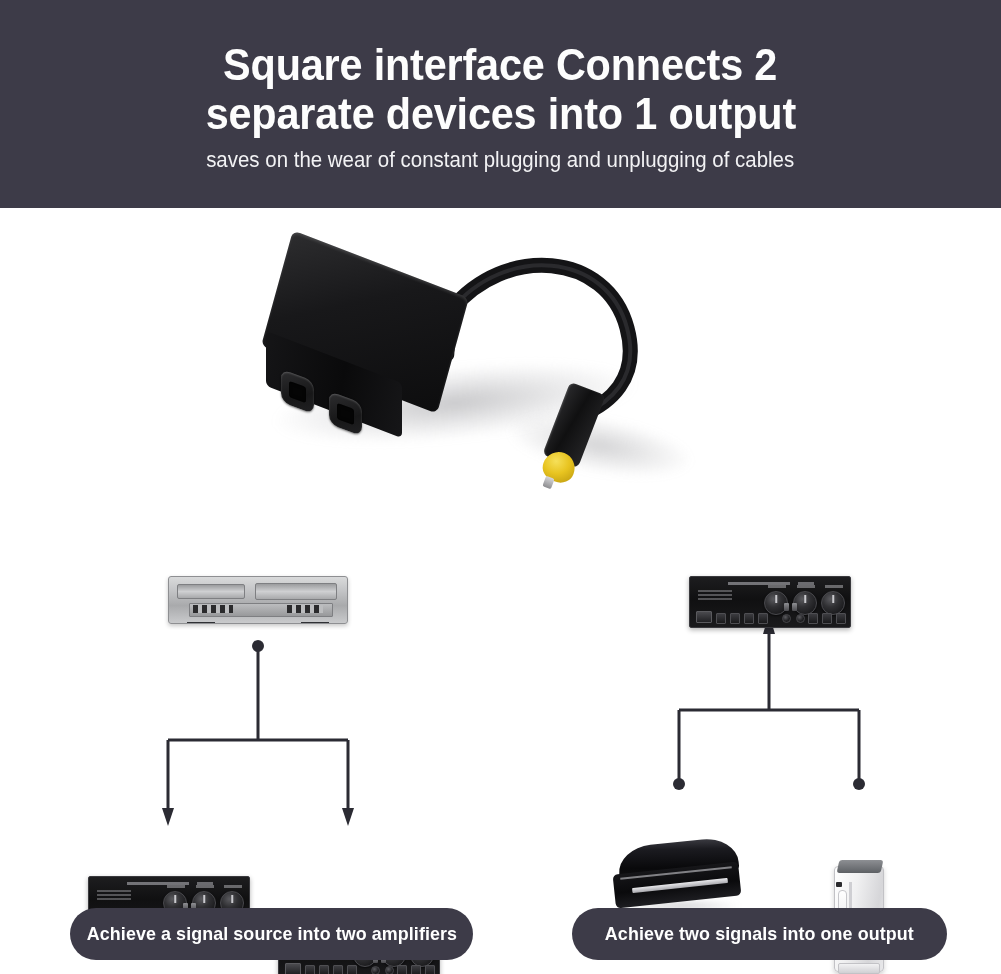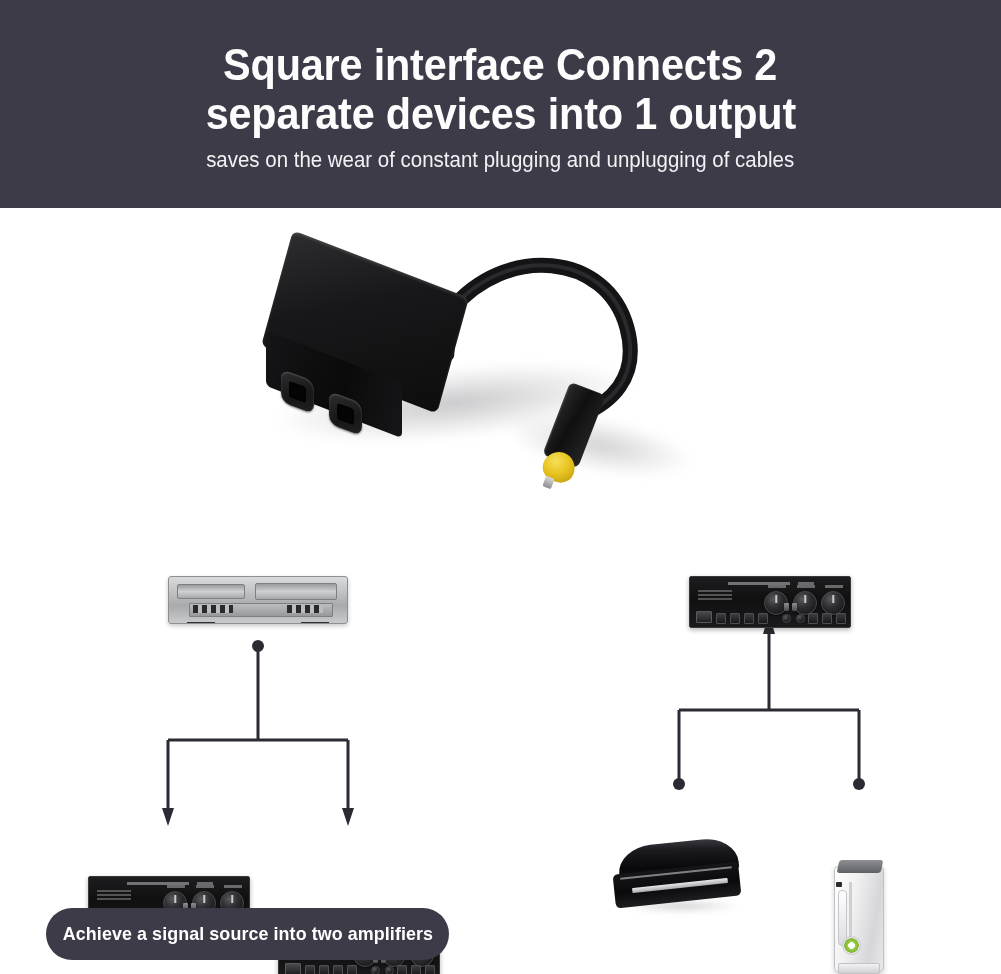--- a/index.html
+++ b/index.html
@@ -481,21 +481,21 @@
   .pill {
     position: absolute;
     top: 0;
     height: 52px;
     background: #3d3b48;
     border-radius: 26px;
     display: flex;
     align-items: center;
     justify-content: center;
   }
-  .pill-left  { left: 46px;  width: 403px; }
+  .pill-left  { left: 70px;  width: 403px; }
   .pill-right { left: 572px; width: 375px; }
   .pill-text {
     color: #ffffff;
     font-family: "Liberation Sans Narrow", "Liberation Sans", sans-serif;
     font-weight: bold;
     font-size: 19px;
     letter-spacing: 0.1px;
     transform: scaleX(0.94);
     white-space: nowrap;
   }
@@ -677,13 +677,16 @@
       <div class="xbox-ring"></div>
       <div class="xbox-foot"></div>
     </div>
   </div>
 </div>
 
 <div class="captions">
   <div class="pill pill-left">
     <span class="pill-text">Achieve a signal source into two amplifiers</span>
   </div>
+  <div class="pill pill-right">
+    <span class="pill-text">Achieve two signals into one output</span>
+  </div>
 </div>
 
 </body></html>

